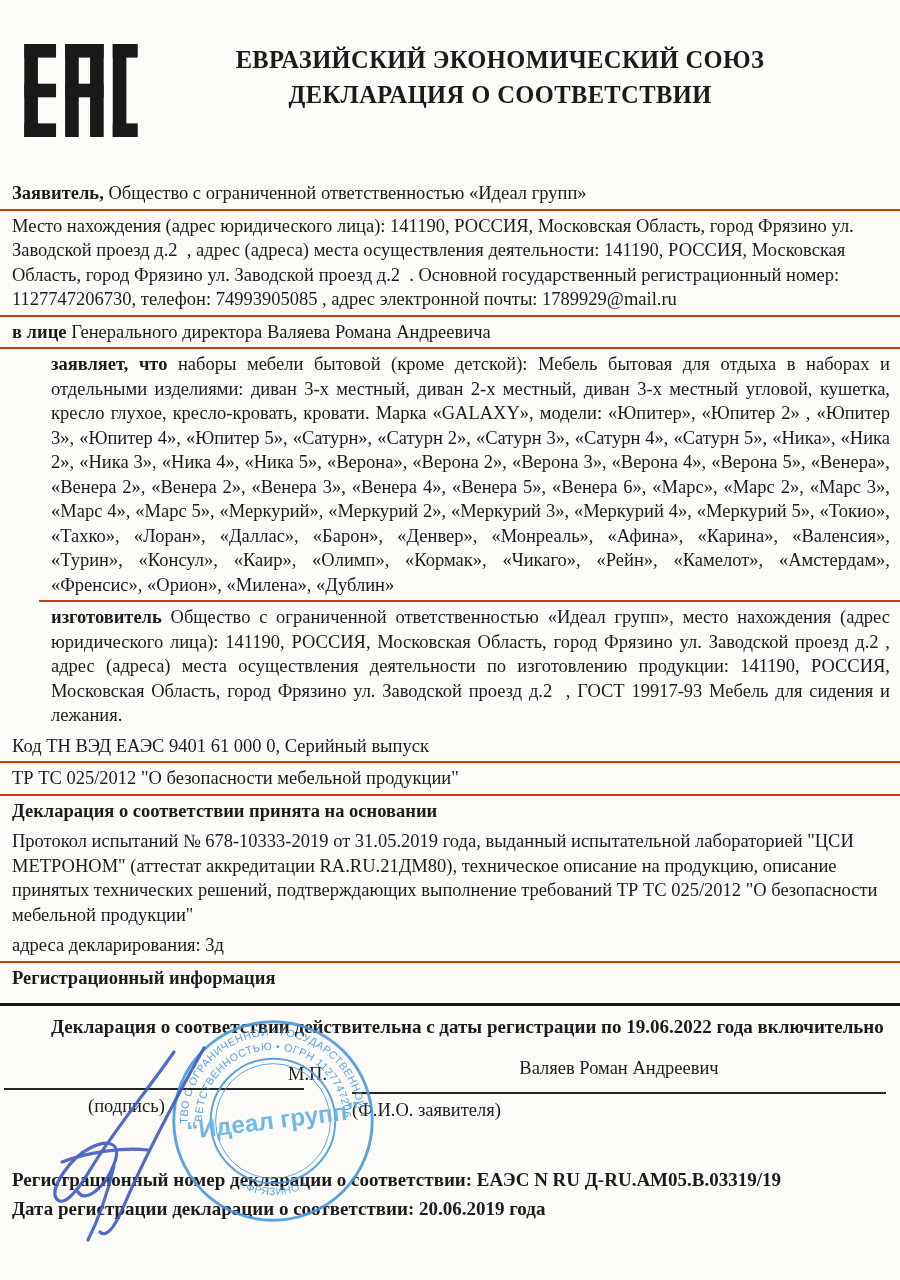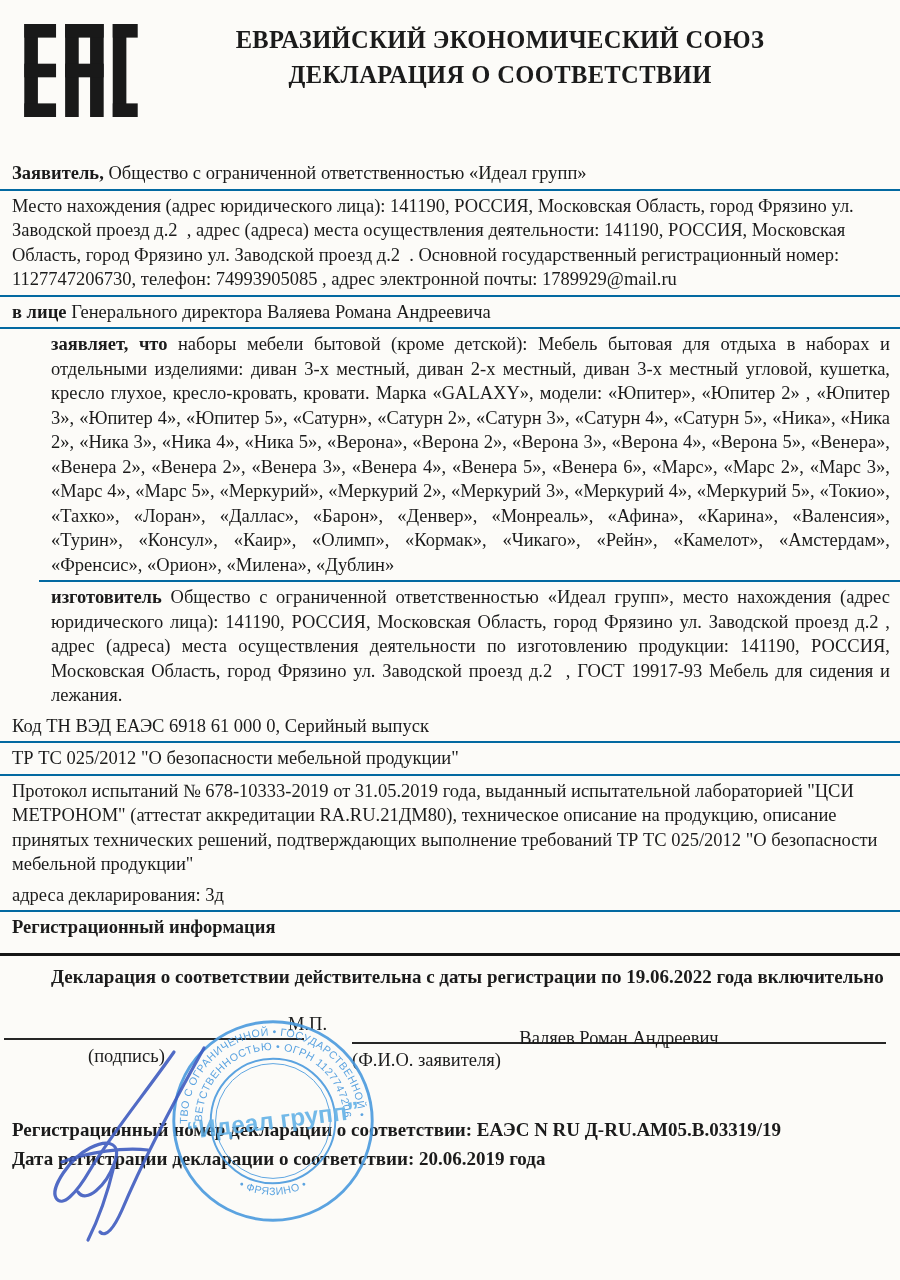--- a/index.html
+++ b/index.html
@@ -3,40 +3,40 @@
 <meta charset="utf-8">
 <style>
   html,body { margin:0; padding:0; background:#e8e8e8; }
   .page {
     position:relative; width:900px; height:1280px; margin:0 auto;
     background:#fcfbf8; overflow:hidden;
     font-family:"Liberation Serif", serif;
     font-size:18.5px; line-height:24.5px; color:#1b1b1b;
   }
   
-  .hdr { position:relative; height:158px; }
+  .hdr { position:relative; height:158px;margin-top:20px; }
   .logo { position:absolute; left:24px; top:24px; width:114px; height:93px; }
   .logo rect { fill:#191919; }
   .titles { position:absolute; left:140px; right:40px; top:22px;
             text-align:center; font-weight:bold; font-size:24.5px; line-height:35px;
             letter-spacing:0.4px; }
   
   .row { padding:3px 10px 3px 12px; }
-  .rule { border-bottom:2px solid #0369a1; }
+  .rule { border-bottom:2px solid #c2410c; }
   .b { font-weight:bold; }
   .just { text-align:justify; -moz-text-align-last:left; text-align-last:left;margin-left:39px; }
   .rule-thick { border-top:3px solid #161616; margin-top:10px; }
   .validity { padding:6px 10px 2px 12px; font-weight:bold; line-height:30px; font-size:19px; }
   
   .sig { position:relative; height:120px; }
   .sig-line-left  { position:absolute; left:4px;  top:44px; width:300px; border-top:2px solid #262626; }
   .sig-cap-left   { position:absolute; left:88px; top:50px; }
   .mp             { position:absolute; left:288px; top:18px; }
   .sig-line-right { position:absolute; left:352px; top:48px; width:534px; border-top:2px solid #262626; }
-  .sig-name       { position:absolute; left:352px; top:12px; width:534px; text-align:center;margin-top:20px; }
+  .sig-name       { position:absolute; left:352px; top:12px; width:534px; text-align:center; }
   .sig-cap-right  { position:absolute; left:352px; top:54px; width:534px; text-align:left;font-family:Liberation Serif, serif; }
   
   .foot { padding:2px 10px 0 12px; font-weight:bold; line-height:27px; font-size:19px; }
   
   .stamp    { position:absolute; left:166px; top:1014px; width:214px; height:214px; opacity:.9; z-index:5; }
   .autograph{ position:absolute; left:26px;  top:1040px; width:282px; height:205px; z-index:6; }
 </style>
 </head>
 <body>
 
@@ -71,24 +71,25 @@
     <span class="b">в лице</span><span> Генерального директора Валяева Романа Андреевича</span>
   </div>
 
   <div class="row rule just">
     <span class="b">заявляет, что</span><span> наборы мебели бытовой (кроме детской): Мебель бытовая для отдыха в наборах и отдельными изделиями: диван 3-х местный, диван 2-х местный, диван 3-х местный угловой, кушетка, кресло глухое, кресло-кровать, кровати. Марка «GALAXY», модели: «Юпитер», «Юпитер 2» , «Юпитер 3», «Юпитер 4», «Юпитер 5», «Сатурн», «Сатурн 2», «Сатурн 3», «Сатурн 4», «Сатурн 5», «Ника», «Ника 2», «Ника 3», «Ника 4», «Ника 5», «Верона», «Верона 2», «Верона 3», «Верона 4», «Верона 5», «Венера», «Венера 2», «Венера 2», «Венера 3», «Венера 4», «Венера 5», «Венера 6», «Марс», «Марс 2», «Марс 3», «Марс 4», «Марс 5», «Меркурий», «Меркурий 2», «Меркурий 3», «Меркурий 4», «Меркурий 5», «Токио», «Тахко», «Лоран», «Даллас», «Барон», «Денвер», «Монреаль», «Афина», «Карина», «Валенсия», «Турин», «Консул», «Каир», «Олимп», «Кормак», «Чикаго», «Рейн», «Камелот», «Амстердам», «Френсис», «Орион», «Милена», «Дублин»</span>
   </div>
 
   <div class="row just">
     <span class="b">изготовитель</span><span> Общество с ограниченной ответственностью «Идеал групп», место нахождения (адрес юридического лица): 141190, РОССИЯ, Московская Область, город Фрязино ул. Заводской проезд д.2 , адрес (адреса) места осуществления деятельности по изготовлению продукции: 141190, РОССИЯ, Московская Область, город Фрязино ул. Заводской проезд д.2&nbsp;&nbsp;, ГОСТ 19917-93 Мебель для сидения и лежания.</span>
   </div>
-  <div class="row rule">Код ТН ВЭД ЕАЭС 6918 61 000 0, Серийный выпуск</div>
+  <div class="row rule">Код ТН ВЭД ЕАЭС 9401 61 000 0, Серийный выпуск</div>
 
   <div class="row rule">ТР ТС 025/2012 "О безопасности мебельной продукции"</div>
 
+  <div class="row b">Декларация о соответствии принята на основании</div>
   <div class="row">Протокол испытаний № 678-10333-2019 от 31.05.2019 года, выданный испытательной лабораторией "ЦСИ МЕТРОНОМ" (аттестат аккредитации RA.RU.21ДМ80), техническое описание на продукцию, описание принятых технических решений, подтверждающих выполнение требований ТР ТС 025/2012 "О безопасности мебельной продукции"</div>
   <div class="row rule">адреса декларирования: 3д</div>
 
   <div class="row b">Регистрационный информация</div>
 
   <div class="rule-thick"></div>
 
   <div class="validity just">Декларация о соответствии действительна с даты регистрации по 19.06.2022 года включительно</div>
 
   <div class="sig">

